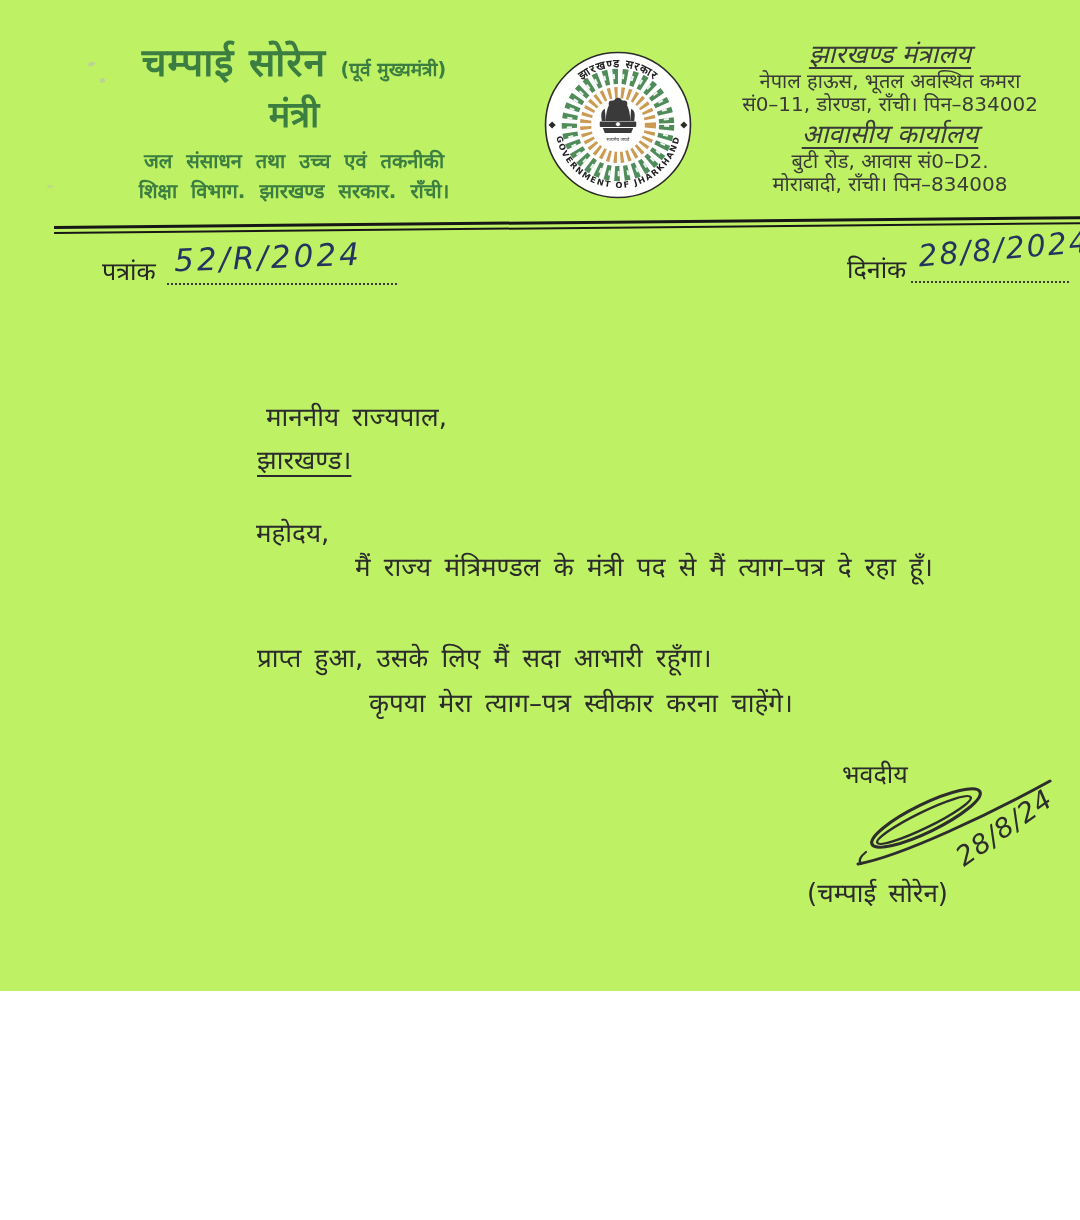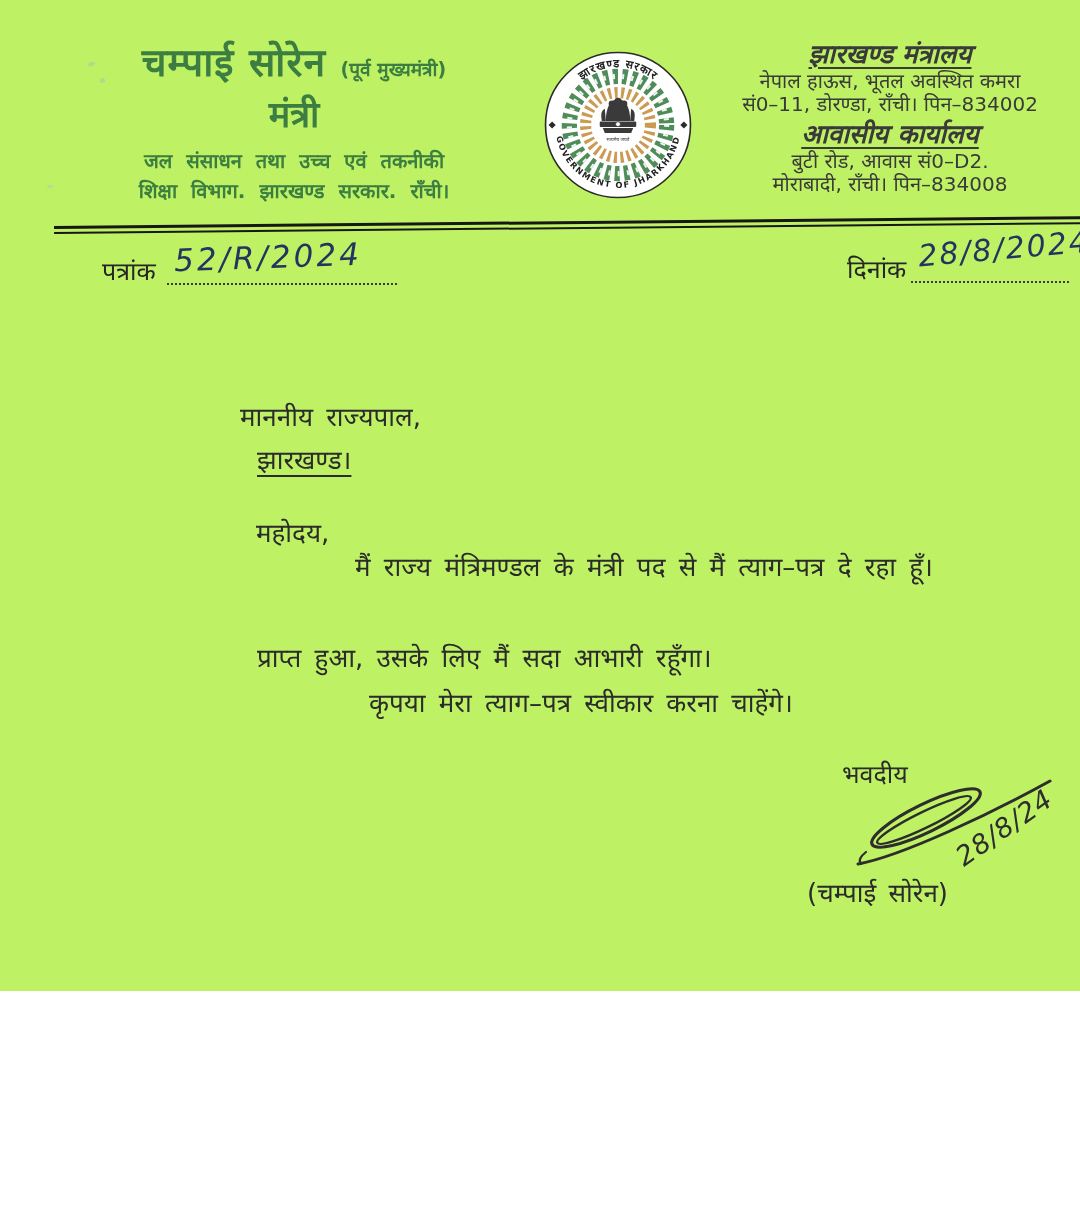--- a/index.html
+++ b/index.html
@@ -14,39 +14,39 @@
   
   .lh-left{position:absolute;left:88px;top:40px;width:412px;text-align:center;color:#3c7d42;}
   .lh-name-row{font-size:39px;font-weight:bold;letter-spacing:1px;line-height:46px;white-space:nowrap;}
   .lh-name-suffix{font-size:19px;font-weight:bold;letter-spacing:0;}
   .lh-title{font-size:36px;font-weight:bold;line-height:42px;margin-top:2px;}
   .lh-dept{font-size:20px;font-weight:600;line-height:30px;margin-top:10px;word-spacing:7px;white-space:nowrap;}
   
   .emblem{position:absolute;left:543px;top:50px;width:150px;height:150px;}
   
   .lh-right{position:absolute;left:718px;top:38px;width:344px;text-align:center;color:#3a3a3a;}
-  .office-heading{font-size:26px;font-weight:bold;font-style:italic;text-decoration:underline;text-underline-offset:4px;line-height:32px;white-space:nowrap;}
+  .office-heading{font-size:26px;font-weight:normal;font-style:italic;text-decoration:underline;text-underline-offset:4px;line-height:32px;white-space:nowrap;}
   .office-line{font-size:20px;line-height:23px;white-space:nowrap;}
   .office-block2{margin-top:2px;text-align:center;}
   
   .rule{position:absolute;left:54px;top:221px;width:1040px;height:3px;
         border-top:3px solid #171717;border-bottom:2px solid #171717;
         transform:rotate(-0.55deg);}
   
   .ref-label{position:absolute;left:102px;top:253px;font-size:25px;color:#262626;}
   .ref-dots{position:absolute;left:167px;top:254px;width:230px;height:29px;border-bottom:2px dotted #3c3c3c;}
   .ref-value{position:absolute;left:174px;top:239px;font-size:31px;font-style:italic;font-weight:500;
              letter-spacing:3px;color:#25345f;transform:rotate(-2deg);white-space:nowrap;}
   .date-label{position:absolute;left:847px;top:251px;font-size:25px;color:#262626;}
   .date-dots{position:absolute;left:911px;top:252px;width:158px;height:29px;border-bottom:2px dotted #3c3c3c;}
   .date-value{position:absolute;left:918px;top:231px;font-size:30px;font-style:italic;font-weight:500;
               letter-spacing:2px;color:#25345f;transform:rotate(-5deg);white-space:nowrap;}
   
   .bodytext{position:absolute;font-size:26px;color:#2b2b2b;word-spacing:5px;white-space:nowrap;}
-  .recipient1{left:240px;top:398px;}
+  .recipient1{left:266px;top:398px;}
   .recipient2{left:257px;top:441px;text-decoration:underline;text-underline-offset:6px;}
   .salutation{left:256px;top:514px;}
   .para1{left:355px;top:548px;}
   .para2a{left:355px;top:593px;width:688px;white-space:normal;text-align:justify;text-align-last:justify;word-spacing:2px;}
   .para2b{left:257px;top:639px;}
   .para3{left:369px;top:684px;}
   
   .closing{position:absolute;left:842px;top:756px;font-size:25px;color:#2b2b2b;}
   .sig-svg{position:absolute;left:852px;top:768px;width:212px;height:108px;}
   .sig-name{position:absolute;left:807px;top:874px;font-size:26px;color:#2b2b2b;word-spacing:4px;white-space:nowrap;}

